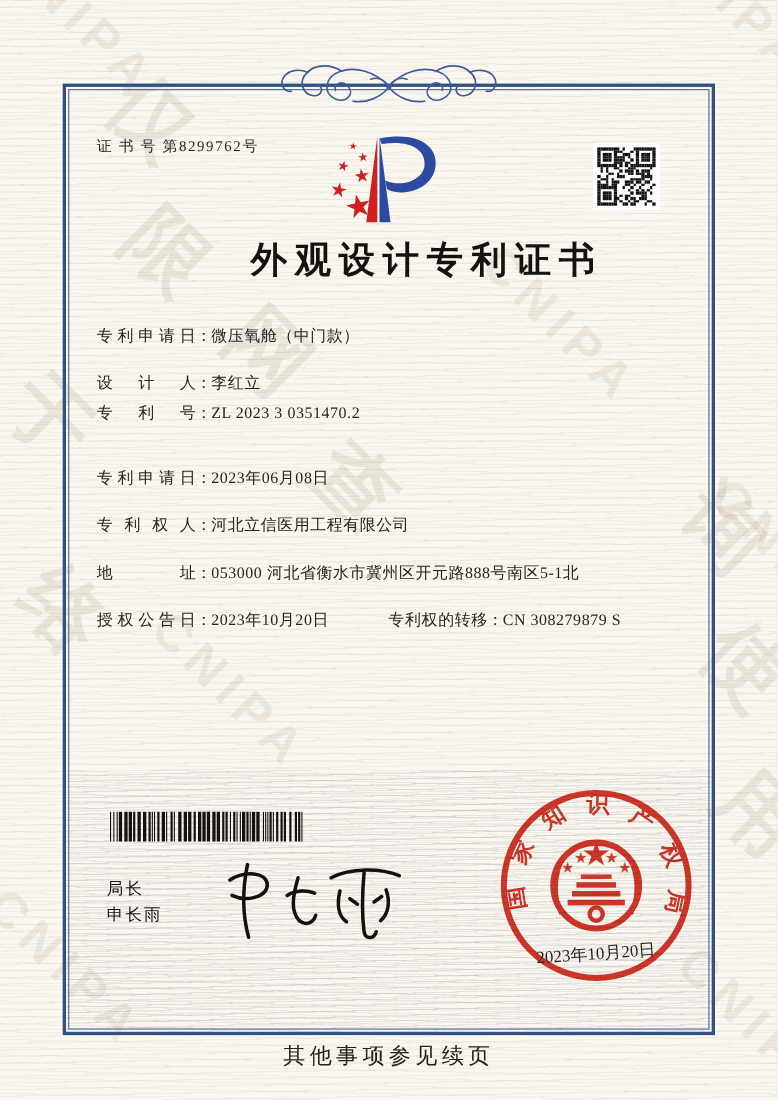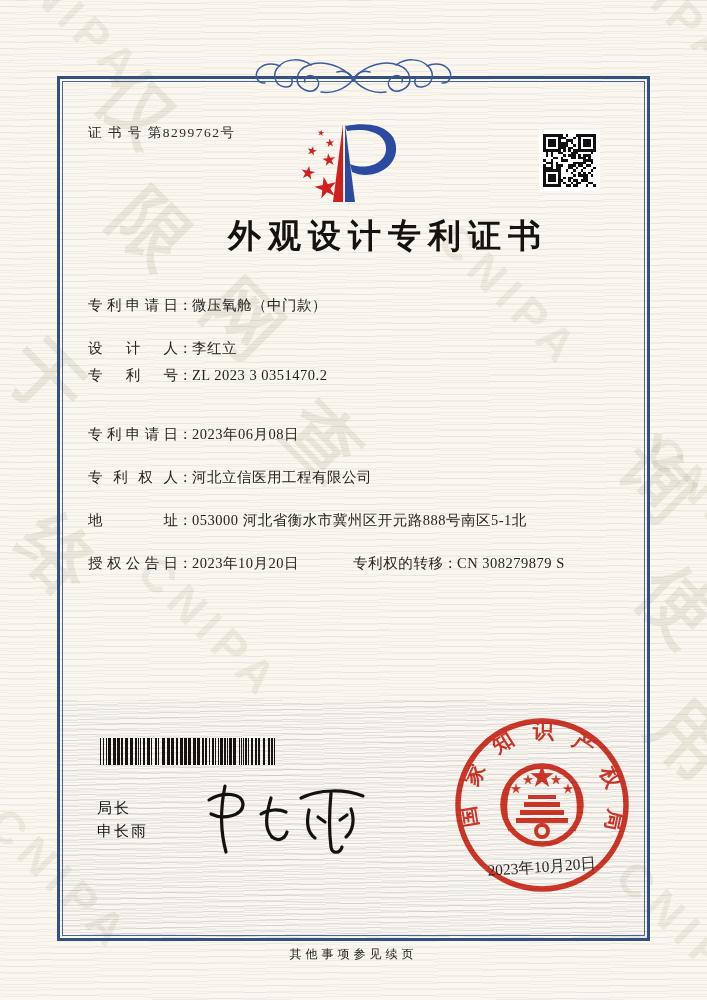--- a/index.html
+++ b/index.html
@@ -56,21 +56,21 @@
     font-family:"Liberation Sans","DejaVu Sans",sans-serif;}
   .signoff-name{position:absolute;left:97px;top:822px;font-size:15px;letter-spacing:2px;color:#111;
     font-family:"Liberation Sans","DejaVu Sans",sans-serif;}
   .signature{position:absolute;left:195px;top:770px;width:205px;height:90px;}
   
   .seal{position:absolute;left:452px;top:715px;width:180px;height:180px;opacity:0.93;mix-blend-mode:multiply;}
   
   .pagenum{position:absolute;left:57px;top:913px;width:593px;text-align:center;
     font-size:12.5px;color:#333;letter-spacing:1px;}
   .footnote{position:absolute;left:0;top:946px;width:707px;text-align:center;
-    font-size:12px;letter-spacing:4px;color:#23211d;}
+    font-size:20px;letter-spacing:4px;color:#23211d;}
 </style>
 </head>
 <body>
 
 <div class="page">
 
   <div>
     <span class="wm wm-cnipa" style="left:-18px;top:-12px">CNIPA</span>
     <span class="wm wm-cnipa" style="left:575px;top:-28px">CNIPA</span>
     <span class="wm wm-cnipa" style="left:420px;top:268px">CNIPA</span>

